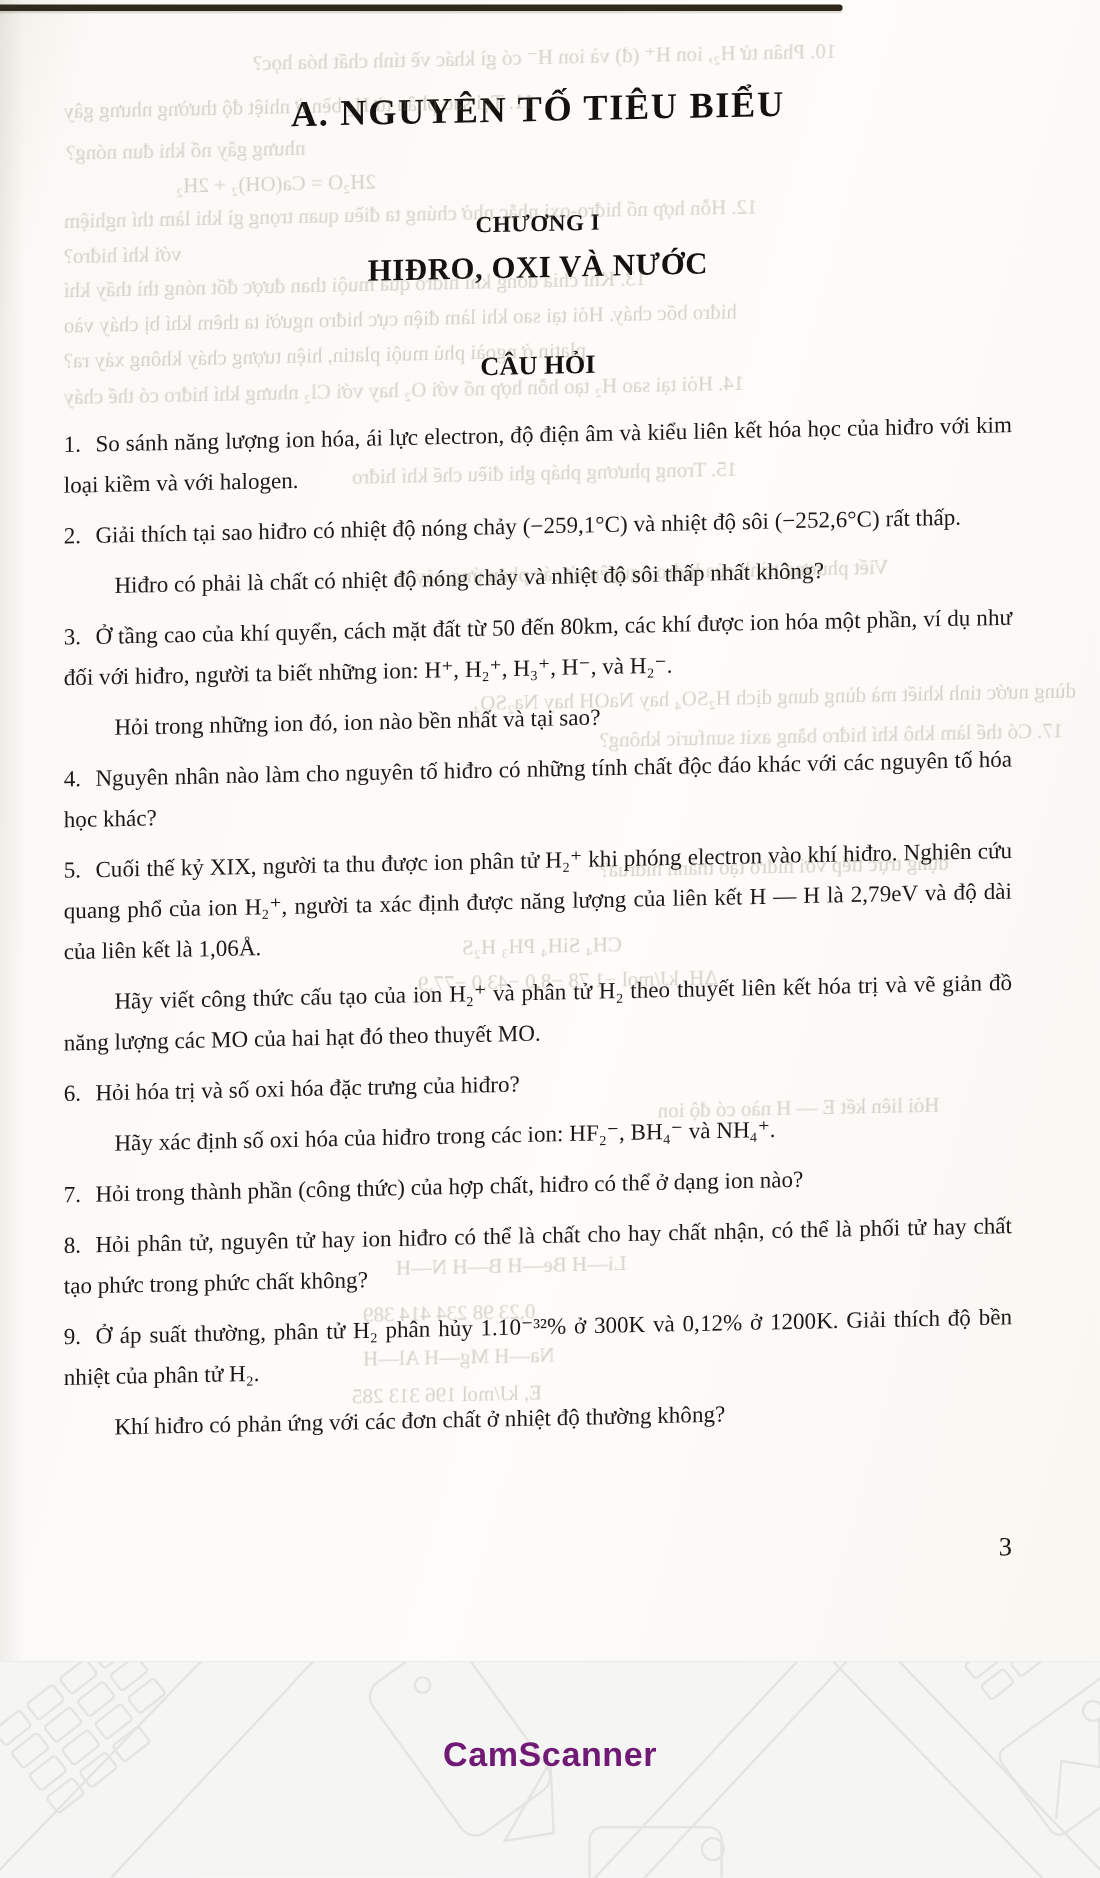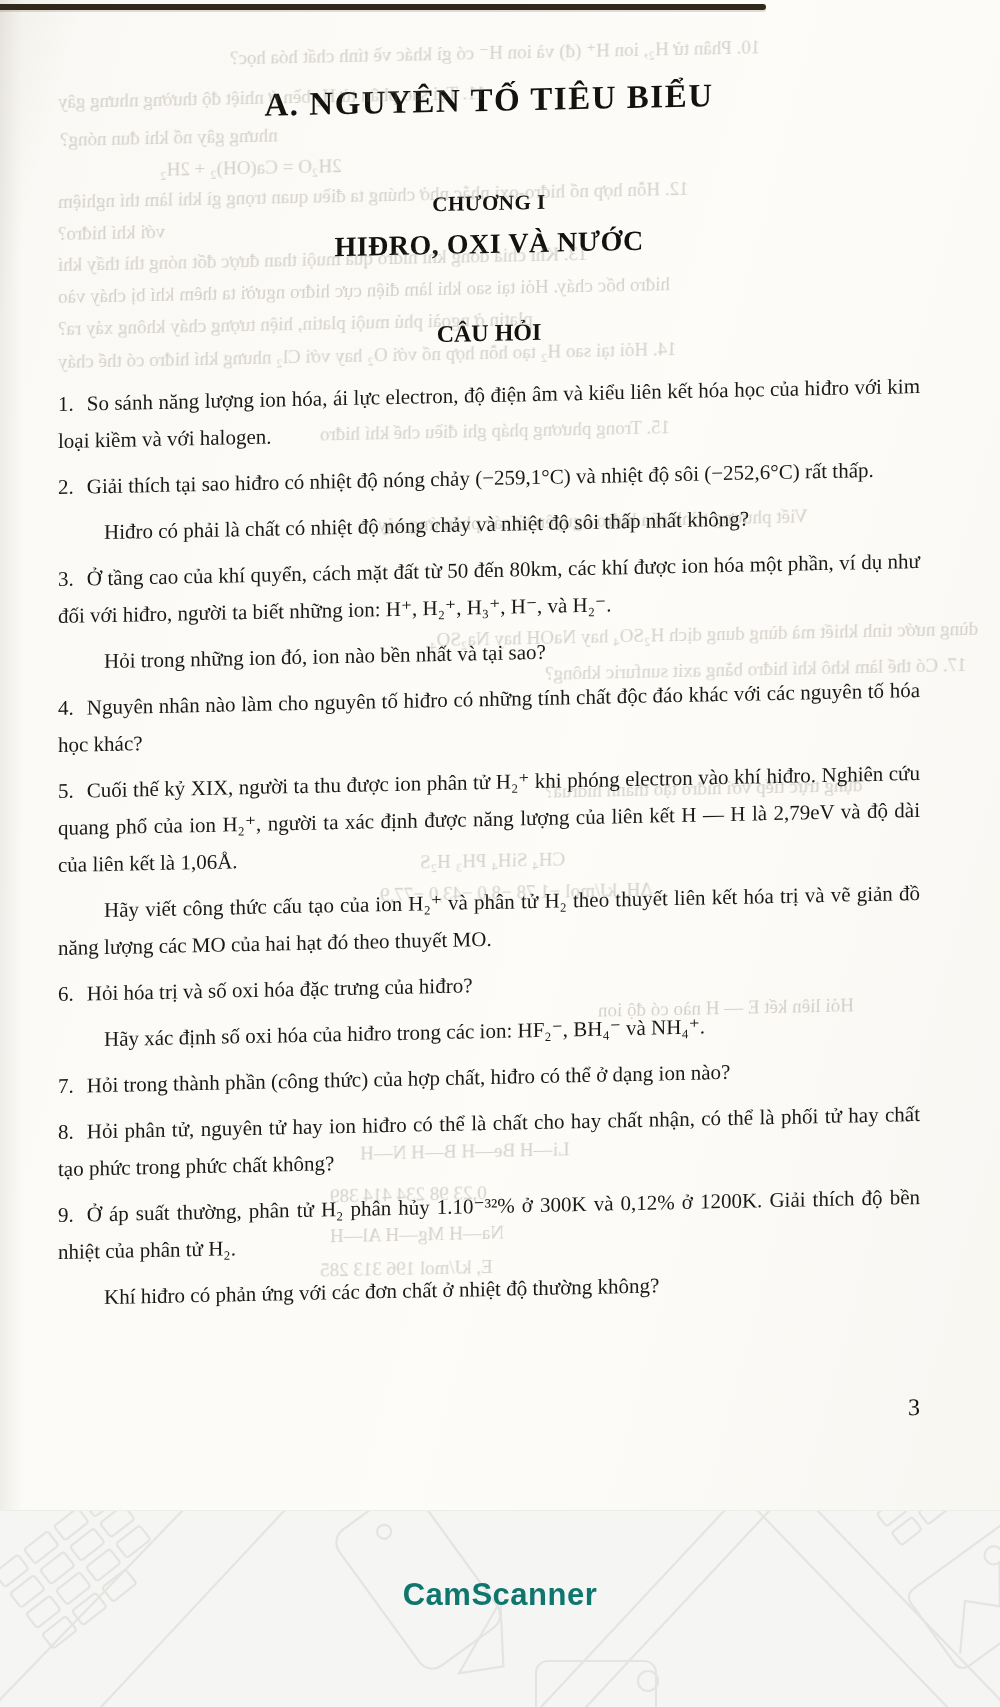--- a/index.html
+++ b/index.html
@@ -41,21 +41,21 @@
   .qnum{display:inline-block;margin-right:13px;}
   .pagenum{position:absolute;left:850px;top:1412px;font-size:24px;color:#16140f;}
   .footer{
     position:absolute;left:0;top:1510px;width:1000px;height:197px;
     background:#f5f5f4;border-top:1px solid #ececea;overflow:hidden;
   }
   .footer svg{position:absolute;left:0;top:0;}
   .brand{
     position:absolute;top:66px;width:100%;text-align:center;
     font-family:"Liberation Sans","DejaVu Sans",sans-serif;
-    font-size:31px;font-weight:700;letter-spacing:.5px;color:#0f766e;
+    font-size:31px;font-weight:700;letter-spacing:.5px;color:#701a75;
   }
 </style>
 </head>
 <body>
 
 <div class="page">
 
   <div class="top-edge"></div>
   <div class="edge-shadow"></div>
 

